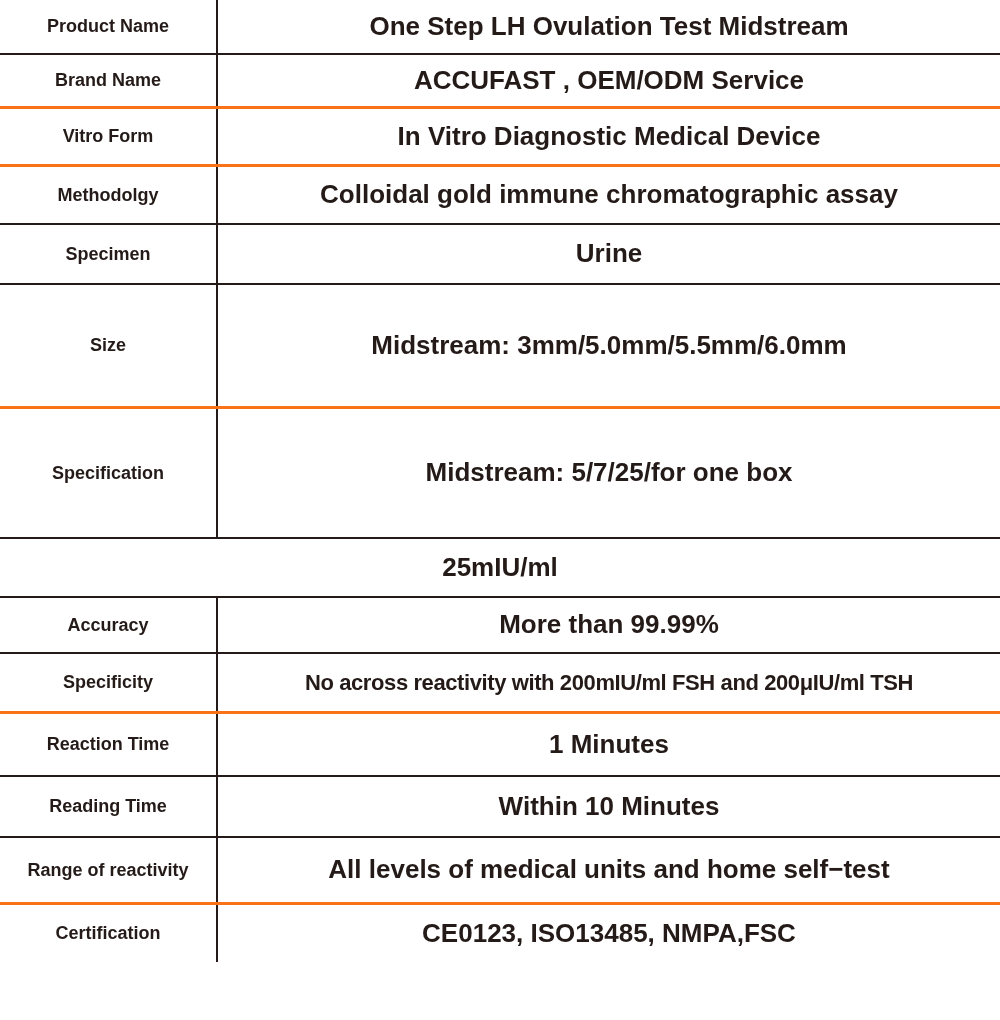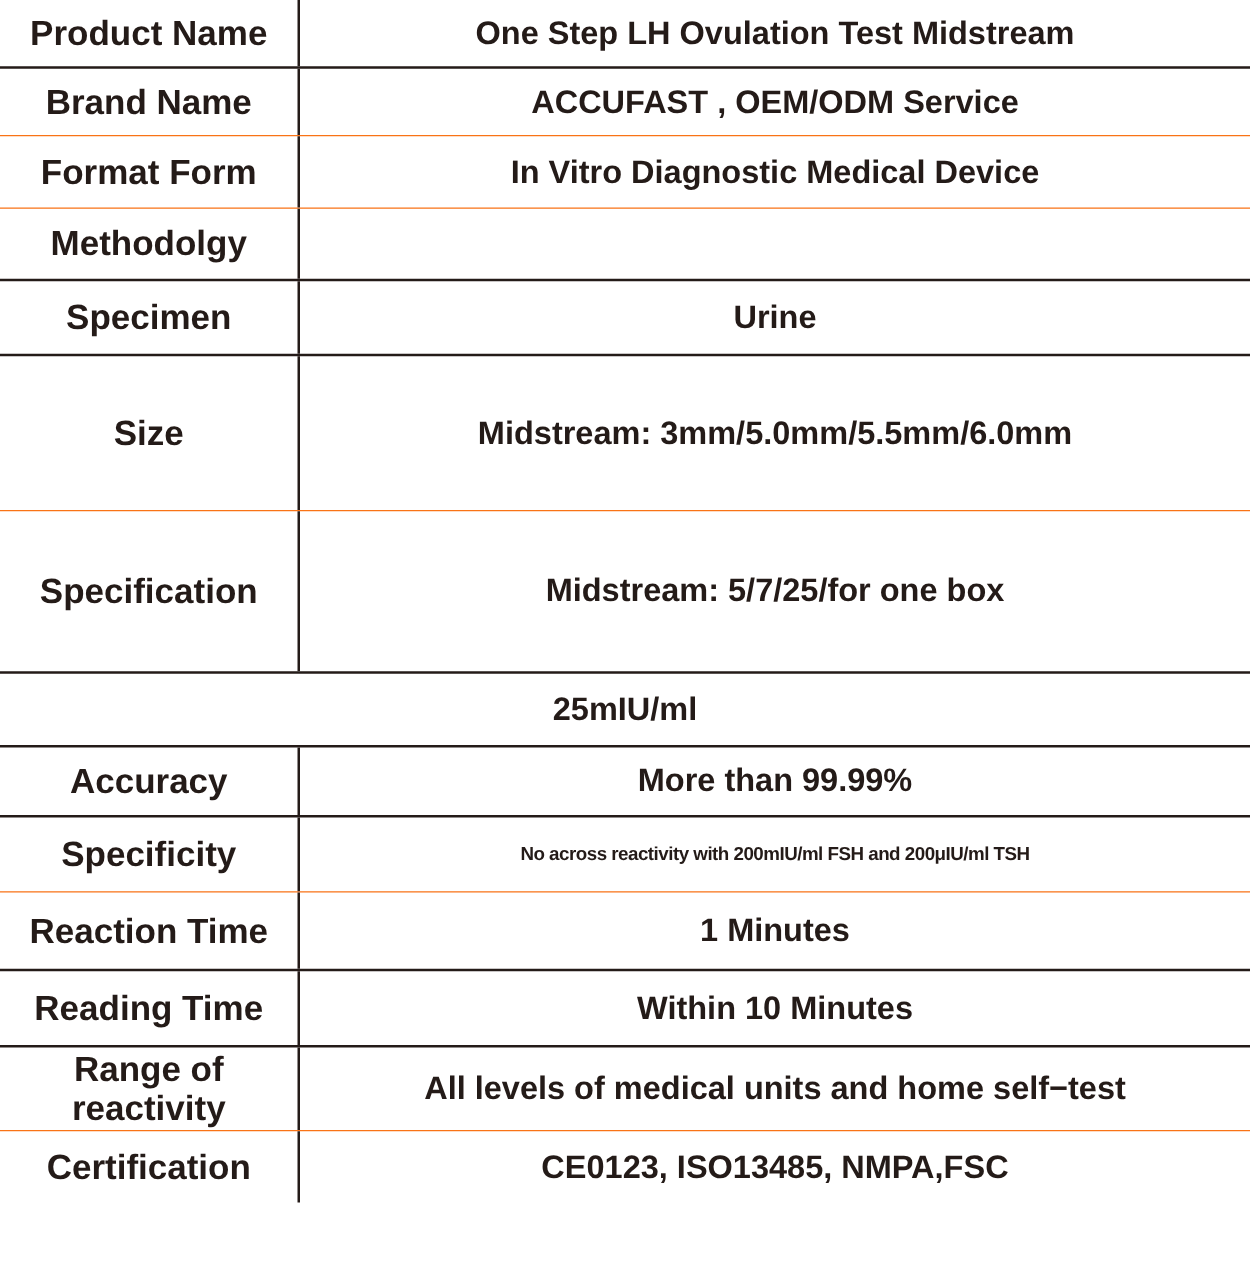--- a/index.html
+++ b/index.html
@@ -17,70 +17,71 @@
     display: flex;
     flex-direction: column;
     overflow: hidden;
   }
   .row {
     display: flex;
     box-sizing: border-box;
     flex: 0 0 auto;
   }
   .label-cell {
-    width: 240px;
+    width: 218px;
     box-sizing: border-box;
     border-right: 2px solid #241b18;
     display: flex;
     align-items: center;
     justify-content: center;
     text-align: center;
-    font-size: 28px;
+    font-size: 18px;
     line-height: 1.12;
     padding: 0 10px;
   }
   .value-cell {
     flex: 1;
     display: flex;
     align-items: center;
     justify-content: center;
     text-align: right;
     font-size: 26px;
     line-height: 1.15;
     padding: 0 8px;
   }
   .value-cell.small {
-    font-size: 15px;
+    font-size: 22px;
     letter-spacing: -0.4px;
   }
   .b-black { border-bottom: 2px solid #241b18; }
-  .b-gray  { border-bottom: 1px solid #f97316; }
+  .b-gray  { border-bottom: 3px solid #f97316; }
 </style>
 </head>
 <body>
 
 <div id="spec-table">
 
   <div class="row b-black" style="height:55px">
     <div class="label-cell">Product Name</div>
     <div class="value-cell">One Step LH Ovulation Test Midstream</div>
   </div>
 
   <div class="row b-gray" style="height:54px">
     <div class="label-cell">Brand Name</div>
     <div class="value-cell">ACCUFAST , OEM/ODM Service</div>
   </div>
 
   <div class="row b-gray" style="height:58px">
-    <div class="label-cell">Format Form</div>
+    <div class="label-cell">Vitro Form</div>
     <div class="value-cell">In Vitro Diagnostic Medical Device</div>
   </div>
 
   <div class="row b-black" style="height:58px">
     <div class="label-cell">Methodolgy</div>
+    <div class="value-cell">Colloidal gold immune chromatographic assay</div>
   </div>
 
   <div class="row b-black" style="height:60px">
     <div class="label-cell">Specimen</div>
     <div class="value-cell">Urine</div>
   </div>
 
 
   <div class="row b-gray" style="height:124px">
     <div class="label-cell">Size</div>

